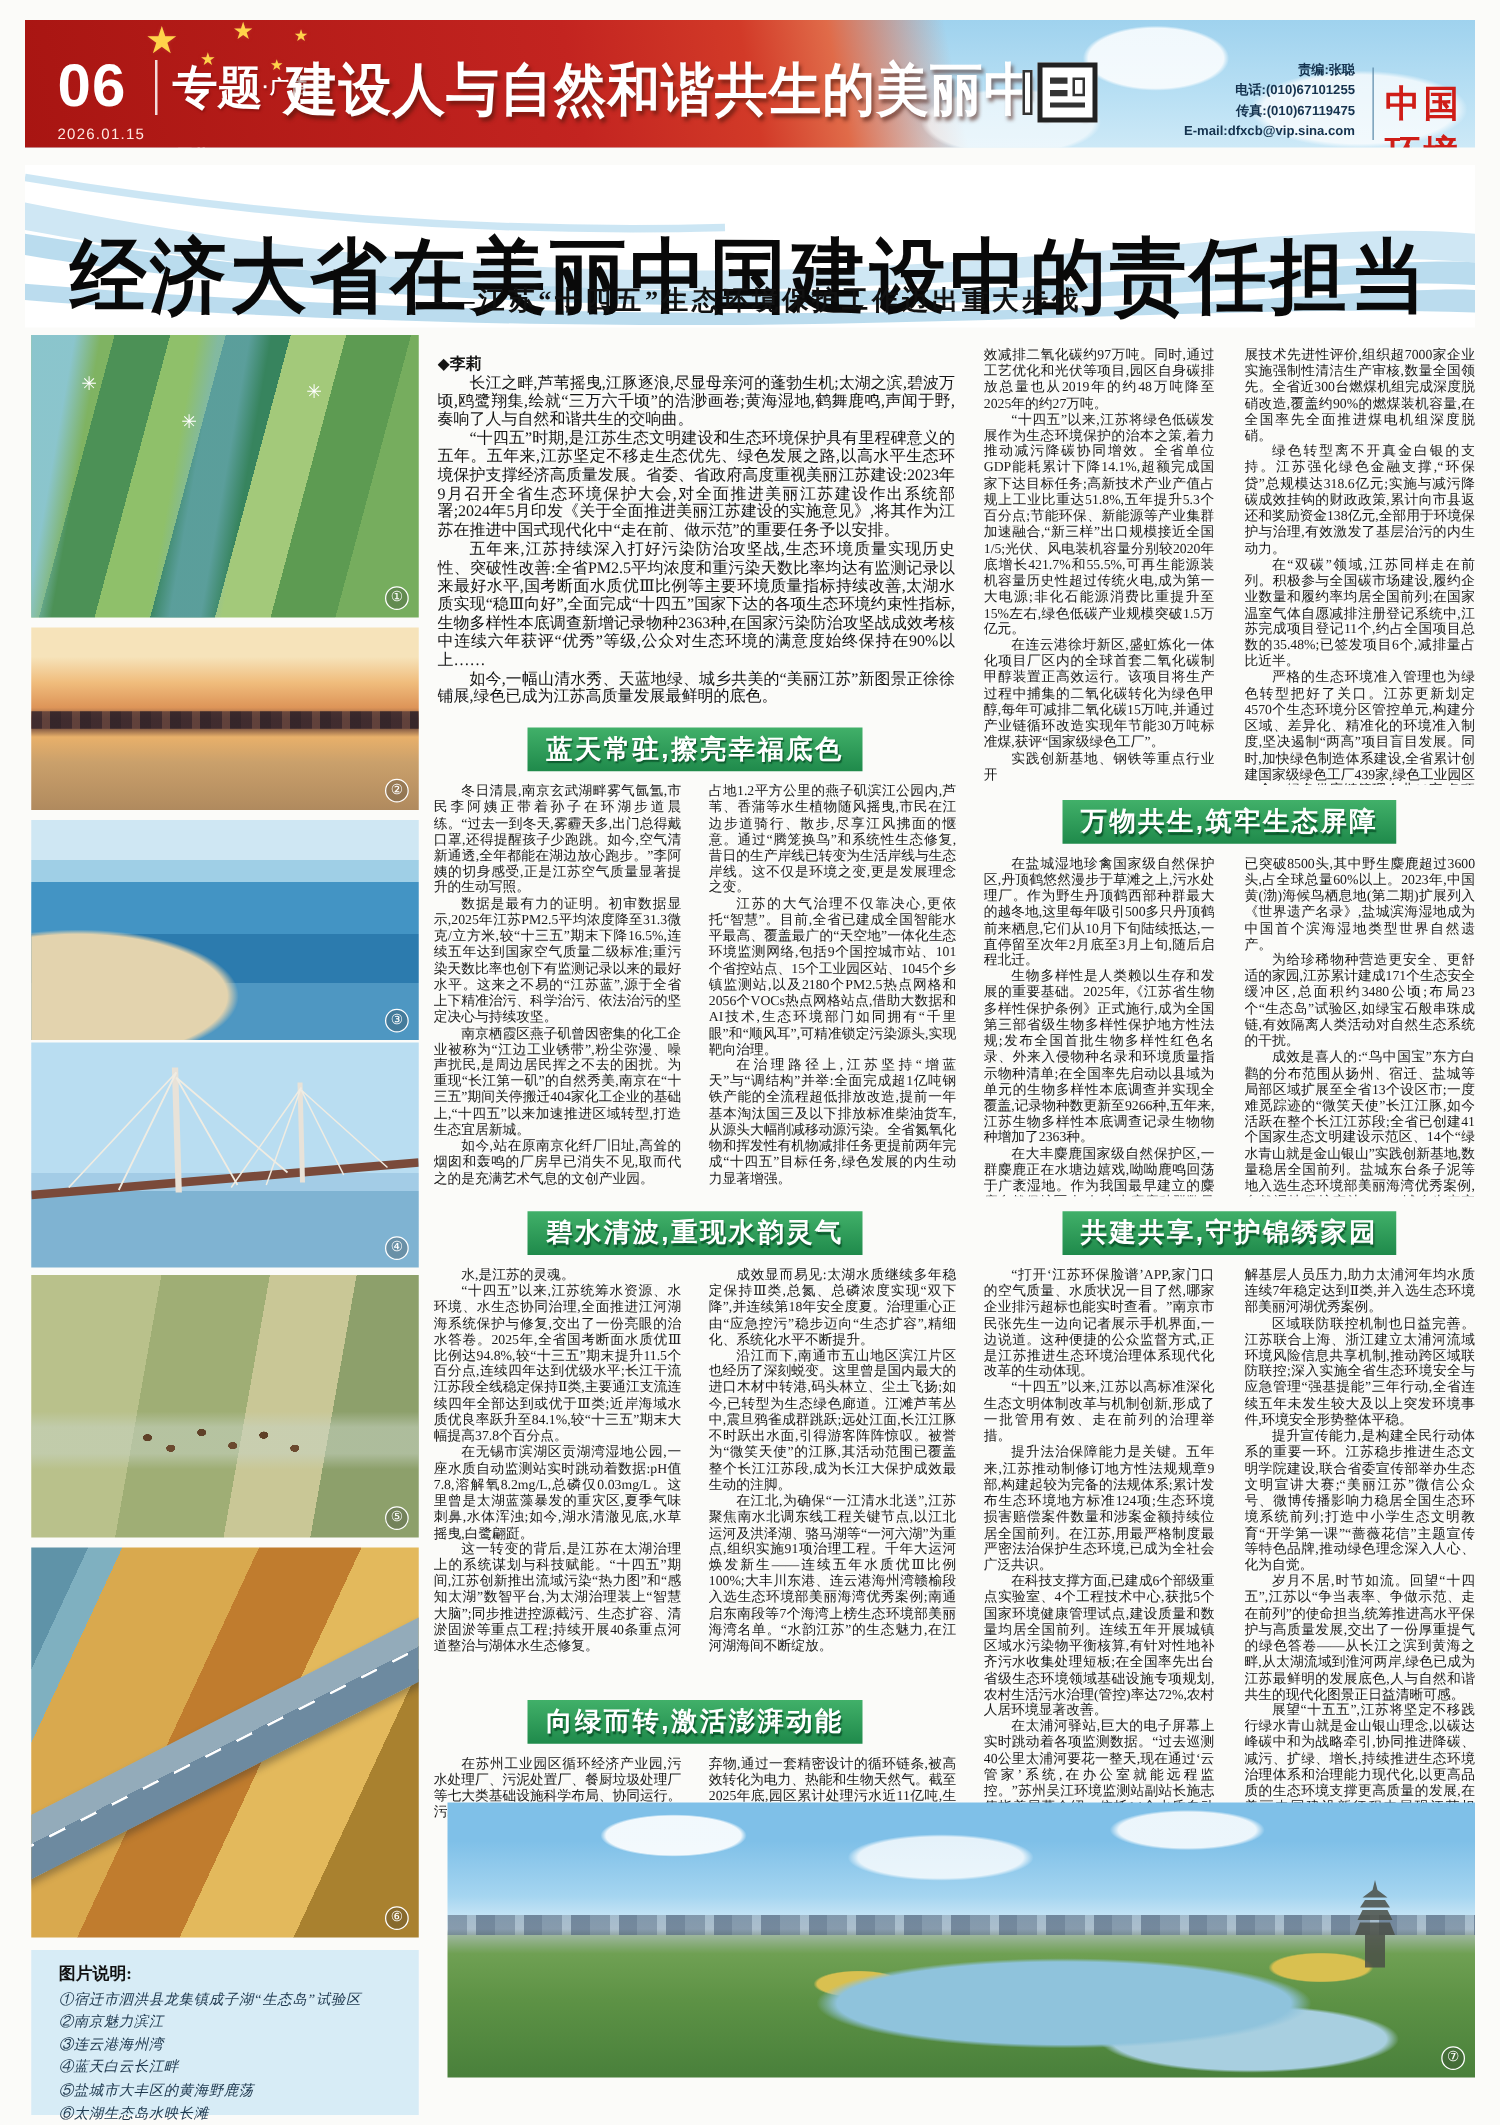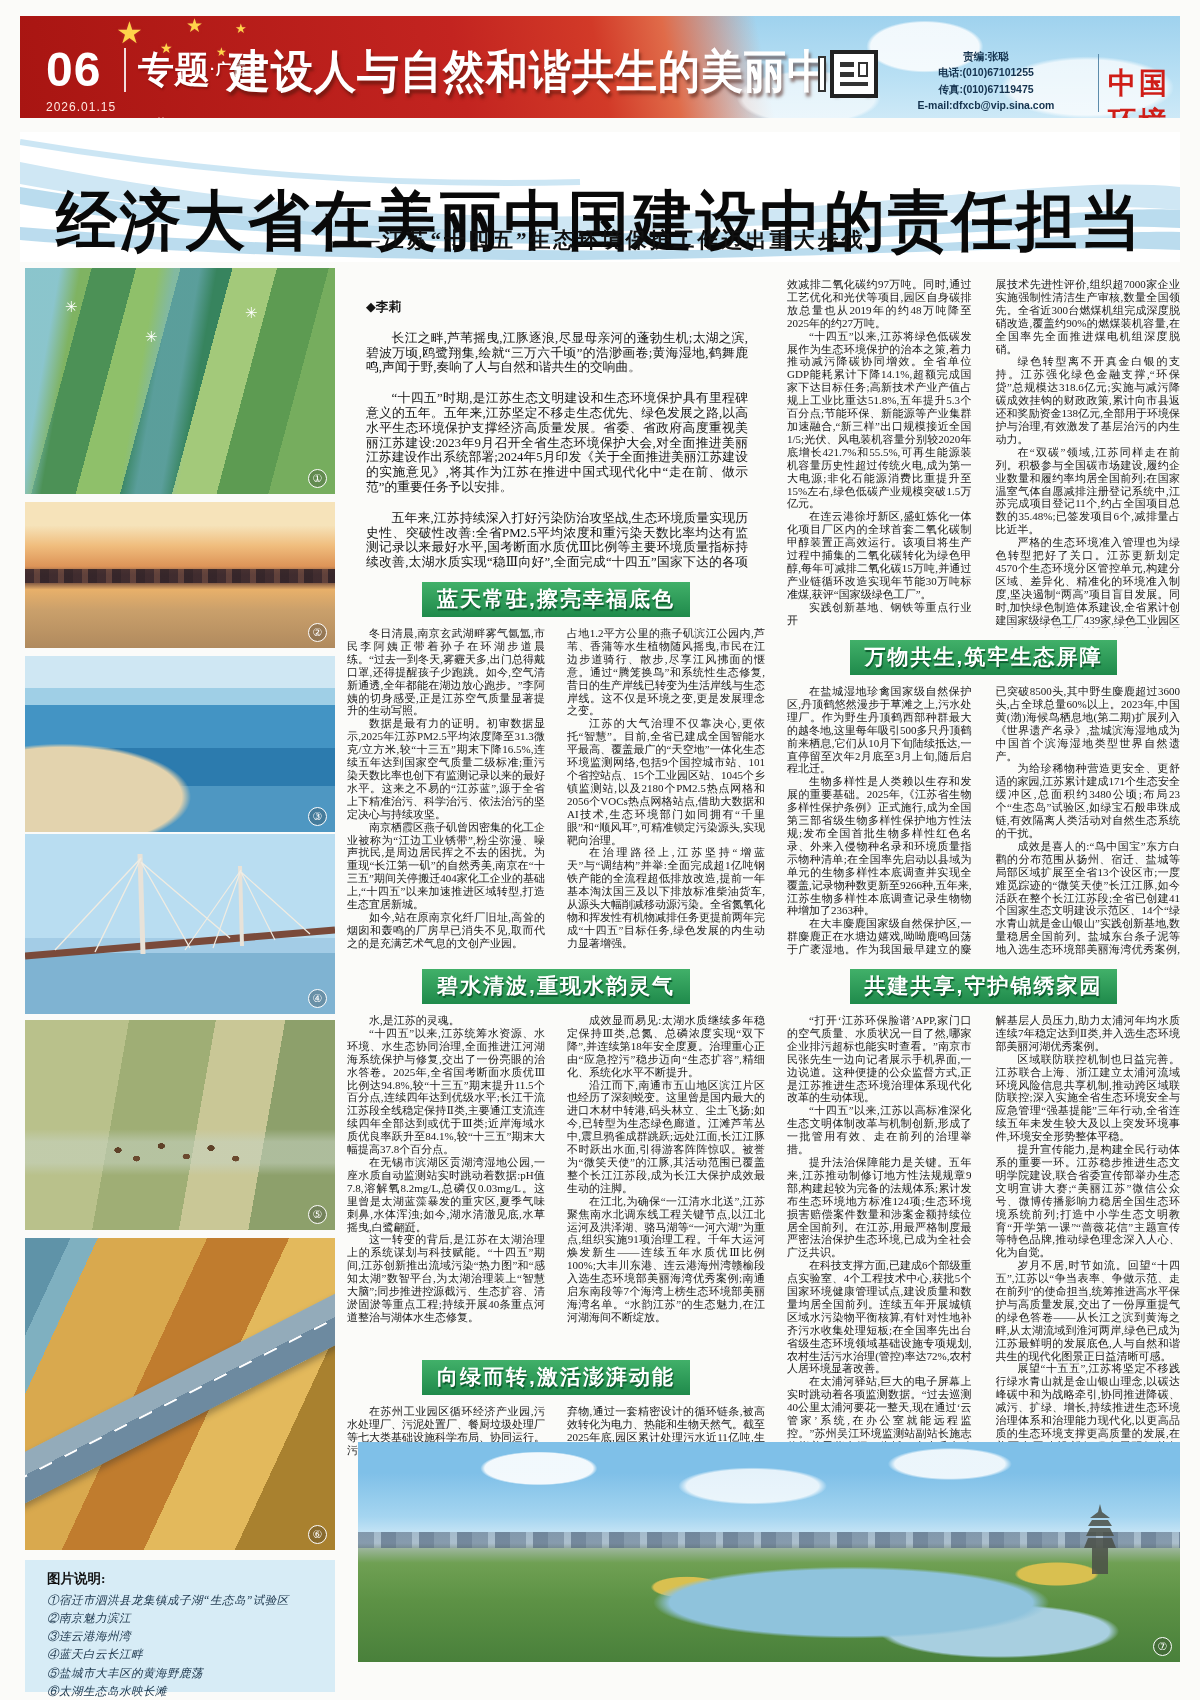--- a/index.html
+++ b/index.html
@@ -29,21 +29,21 @@
     font-weight:900;font-family:"Liberation Sans",sans-serif;letter-spacing:1px;white-space:nowrap;
     text-shadow:2px 3px 3px rgba(70,20,10,.55);transform:scaleY(1.08);transform-origin:top left;}
   .emblem{position:absolute;left:810px;top:34px;width:48px;height:48px;background:#fff;
     border:4px solid #222;box-sizing:border-box;}
   .emblem i{position:absolute;background:#333;}
   .emblem .b1{left:6px;top:8px;width:14px;height:5px;}
   .emblem .b2{left:6px;top:18px;width:14px;height:5px;}
   .emblem .b3{left:24px;top:8px;width:10px;height:15px;border:2px solid #333;background:#fff;box-sizing:border-box;}
   .emblem .b4{left:6px;top:28px;width:28px;height:4px;}
   .emblem-side{position:absolute;left:798px;top:40px;width:8px;height:36px;background:#fff;border:2px solid #333;box-sizing:border-box;}
-  .contact{position:absolute;left:868px;top:32px;width:196px;text-align:center;color:#14324e;
+  .contact{position:absolute;left:868px;top:32px;width:196px;text-align:right;color:#14324e;
     font-size:10.5px;line-height:1.55;font-family:"Liberation Sans",sans-serif;font-weight:700;}
   .vline{position:absolute;left:1078px;top:38px;width:1px;height:58px;background:#5d8cab;}
   .paper-name{position:absolute;left:1088px;top:50px;font-size:28px;font-weight:900;color:#cf1d17;
     letter-spacing:3px;font-family:"Liberation Sans",sans-serif;transform:scaleY(1.05);}
 
   
   .headline-wrap{position:absolute;left:20px;top:132px;width:1160px;height:130px;background:#fff;}
   .headline-wrap svg{position:absolute;left:0;top:0;}
   .headline{position:absolute;left:0;top:8px;width:100%;text-align:center;font-size:61px;
     font-weight:900;color:#090909;letter-spacing:3px;font-family:"Liberation Sans",sans-serif;
@@ -87,21 +87,21 @@
   .road i{position:absolute;left:0;top:21px;width:100%;height:2px;
       background:repeating-linear-gradient(90deg,#fff 0 14px,transparent 14px 28px);}
   .captions{position:absolute;left:0;top:1292px;width:310px;height:132px;background:#d7ecf6;
       box-sizing:border-box;padding:10px 0 0 22px;}
   .cap-head{font-size:13.5px;font-weight:900;color:#111;margin:0 0 3px;}
   .cap-line{margin:0;font-size:11.5px;line-height:1.58;color:#203a50;font-style:italic;letter-spacing:.5px;}
 
   
   .byline{font-weight:900;font-size:14px;margin:0 0 8px;}
   .intro{position:absolute;left:350px;top:284px;width:414px;height:284px;overflow:hidden;}
-  .intro p{margin:16px;font-size:12.8px;line-height:14.8px;text-align:justify;text-indent:2em;color:#141414;}
+  .intro p{margin:0;font-size:12.8px;line-height:14.8px;text-align:justify;text-indent:2em;color:#141414;}
   .half-left{position:absolute;left:347px;top:570px;width:418px;}
   .half-right{position:absolute;left:787px;top:278px;width:393px;}
   .green-h2{width:fit-content;margin:12px auto 10px;padding:3px 15px 4px;
       background:linear-gradient(180deg,#41b069 0%,#1f8a4b 100%);color:#fff;font-size:21px;
       font-weight:900;letter-spacing:2px;font-family:"Liberation Sans",sans-serif;
       text-shadow:1px 2px 1px #0d5a2e;}
   .cols{display:flex;gap:22px;overflow:hidden;}
   .half-right .cols{gap:24px;}
   .tcol{flex:1;overflow:hidden;}
   .tcol p{margin:0;font-size:11px;line-height:12.9px;text-align:justify;text-indent:2em;color:#191919;}

